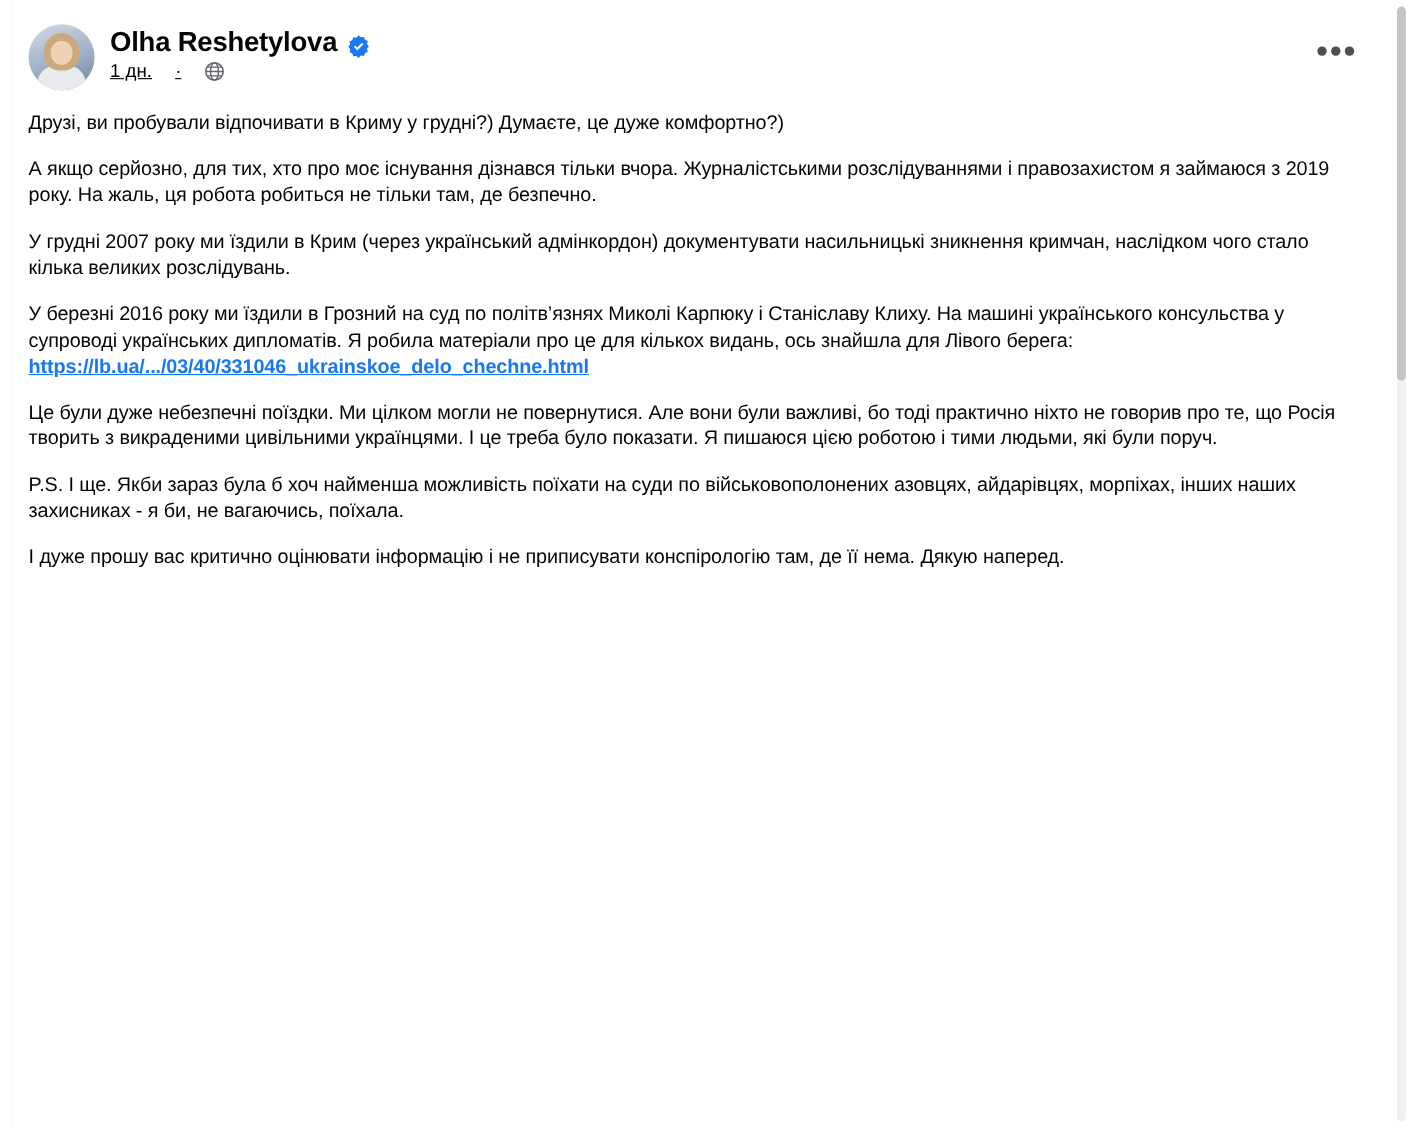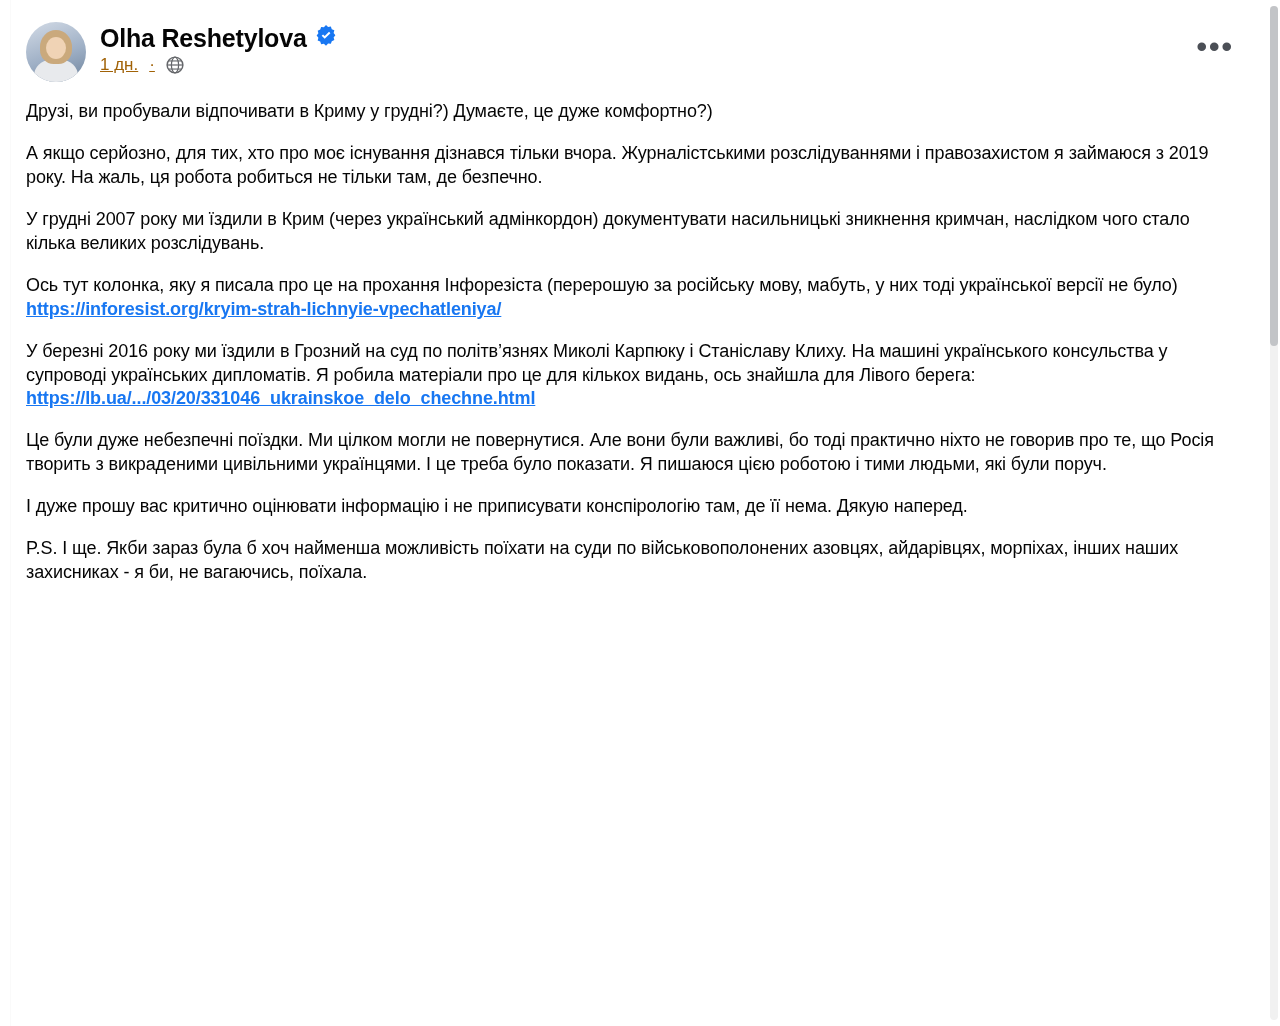--- a/index.html
+++ b/index.html
@@ -70,39 +70,39 @@
     background: #b9c3cf;
   }
   .header-text {
     display: flex;
     flex-direction: column;
     gap: 2px;
     padding-top: 2px;
   }
   .name-row {
     display: flex;
-    align-items: flex-start;
+    align-items: flex-end;
     gap: 8px;
   }
   .author-name {
     font-size: 25px;
     font-weight: bold;
     color: #050505;
     letter-spacing: -0.2px;
   }
   .verified {
     width: 22px;
     height: 22px;
     display: inline-block;
   }
   .meta-row {
     display: flex;
     align-items: center;
-    gap: 11px;
-    color: #a16207;
+    gap: 21px;
+    color: #000000;
     font-size: 17px;
     text-decoration: underline;
   }
   .globe {
     width: 18px;
     height: 18px;
     display: inline-block;
   }
   .menu-dots {
     position: absolute;
@@ -203,31 +203,26 @@
       </div>
 
       <div class="menu-dots">•••</div>
     </div>
 
     <div class="post-body">
       <p>Друзі, ви пробували відпочивати в Криму у грудні?) Думаєте, це дуже комфортно?)</p>
       <p>А якщо серйозно, для тих, хто про моє існування дізнався тільки вчора. Журналістськими розслідуваннями і правозахистом я займаюся з 2019 року. На жаль, ця робота робиться не тільки там, де безпечно.</p>
       <p>У грудні 2007 року ми їздили в Крим (через український адмінкордон) документувати насильницькі зникнення кримчан, наслідком чого стало кілька великих розслідувань.</p>
       <p>
-        <span>Ось тут колонка, яку я писала про це на прохання Інфорезіста (перерошую за російську мову, мабуть, у них тоді української версії  не було)</span>
-        <br>
-        <a class="link" href="#">https://inforesist.org/kryim-strah-lichnyie-vpechatleniya/</a>
-      </p>
-      <p>
         <span>У березні 2016 року ми їздили в Грозний на суд по політв’язнях Миколі Карпюку і Станіславу Клиху. На машині українського консульства у супроводі українських дипломатів. Я робила матеріали про це для кількох видань, ось знайшла для Лівого берега:</span>
         <br>
-        <a class="link" href="#">https://lb.ua/.../03/20/331046_ukrainskoe_delo_chechne.html</a>
+        <a class="link" href="#">https://lb.ua/.../03/40/331046_ukrainskoe_delo_chechne.html</a>
       </p>
       <p>Це були дуже небезпечні поїздки. Ми цілком могли не повернутися. Але вони були важливі, бо тоді практично ніхто не говорив про те, що Росія творить з викраденими цивільними українцями. І це треба було показати. Я пишаюся цією роботою і тими людьми, які були поруч.</p>
+      <p>P.S. І ще. Якби зараз була б хоч найменша можливість поїхати на суди по військовополонених азовцях, айдарівцях, морпіхах, інших наших захисниках - я би, не вагаючись, поїхала.</p>
       <p>І дуже прошу вас критично оцінювати інформацію і не приписувати конспірологію там, де її нема. Дякую наперед.</p>
-      <p>P.S. І ще. Якби зараз була б хоч найменша можливість поїхати на суди по військовополонених азовцях, айдарівцях, морпіхах, інших наших захисниках - я би, не вагаючись, поїхала.</p>
     </div>
   </div>
 
   <div class="scrollbar">
     <div class="thumb"></div>
   </div>
 </div>
 
 </body></html>

